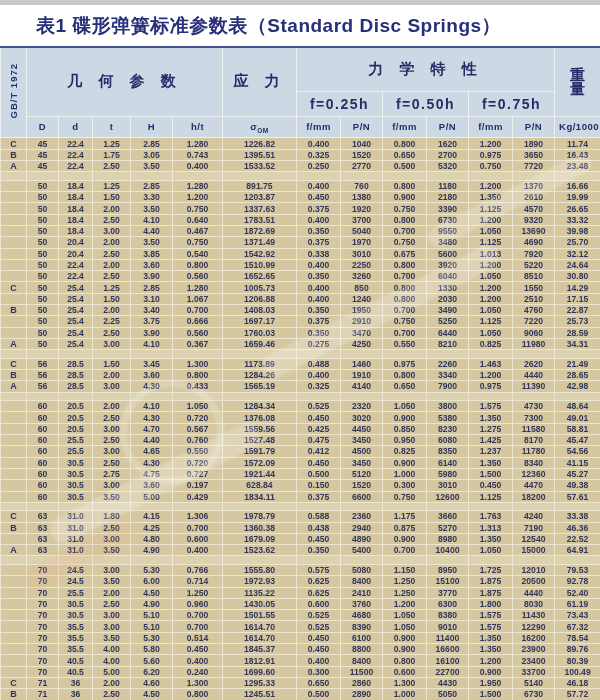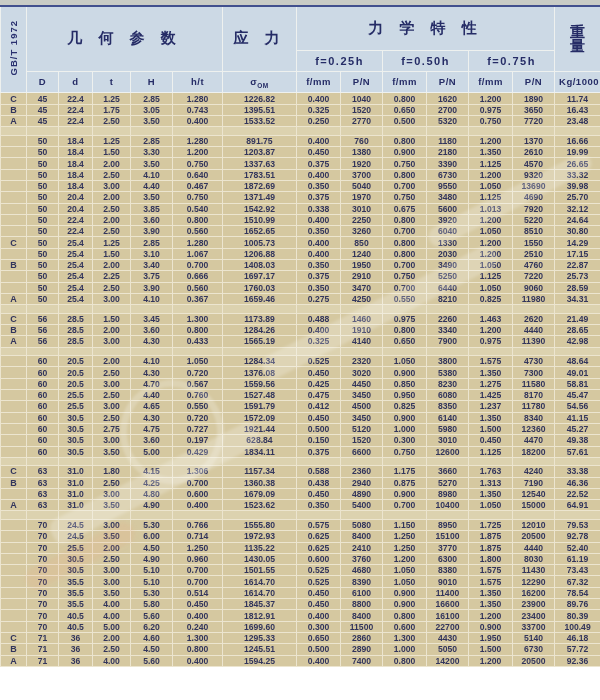--- a/index.html
+++ b/index.html
@@ -21,21 +21,21 @@
   thead th {
     background:#ccd9e5; color:#252c66; font-weight:bold;
     border:1px solid #eef1ef; padding:4px; vertical-align:middle; text-align:center;margin-left:9px;
   }
   thead tr.hr1 th { border-top:2px solid #42508e; }
   tr.hr1 { height:44px; }
   tr.hr2 { height:16px; }
   tr.hr3 { height:18px; }
   .big-h { font-size:15px; letter-spacing:6px; }
   .weight-cell div { font-size:15px; line-height:14px; letter-spacing:0; }
-  .defl { font-size:11px; font-weight:bold; letter-spacing:1.5px; }
+  .defl { font-size:14px; font-weight:bold; letter-spacing:1.5px; }
   tr.hr3 th { font-size:9.5px; font-weight:bold; letter-spacing:0.5px; }
   .sigma { font-size:9.5px; } .sigma sub { font-size:6.5px; }
   .gb-cell { background:#ccd9e5; }
   .vert-text {
     writing-mode:vertical-rl; transform:rotate(180deg);
     font-size:9.5px; font-weight:bold; color:#2a3170; letter-spacing:1px;
     display:inline-block; line-height:1;
   }
   tbody td {
     background:#d5c8a0; border:1px solid #ece5cf; color:#32355c;
@@ -56,20 +56,21 @@
     transform:rotate(-27deg); filter:blur(1px);
   }
   .wm-warm { background:rgba(235,170,130,0.16); transform:rotate(-27deg);
     border-radius:12px; filter:blur(2px); }
 </style>
 </head>
 <body>
 
 <div class="page">
   <div class="topbar"></div>
+  <div class="title">表1 碟形弹簧标准参数表（Standard Disc Springs）</div>
 
   <table>
     <colgroup>
       <col class="c-lbl">
         <col class="c-D">
         <col class="c-d">
         <col class="c-t">
       <col class="c-H">
         <col class="c-ht">
         <col class="c-sg">
@@ -660,21 +661,21 @@
           <td></td>
           <td></td>
         </tr>
         <tr>
           <td>C</td>
           <td>63</td>
           <td>31.0</td>
           <td>1.80</td>
           <td>4.15</td>
           <td>1.306</td>
-          <td>1157.34</td>
+          <td>1978.79</td>
           <td>0.588</td>
           <td>2360</td>
           <td>1.175</td>
           <td>3660</td>
           <td>1.763</td>
           <td>4240</td>
           <td>33.38</td>
         </tr>
         <tr>
           <td>B</td>

